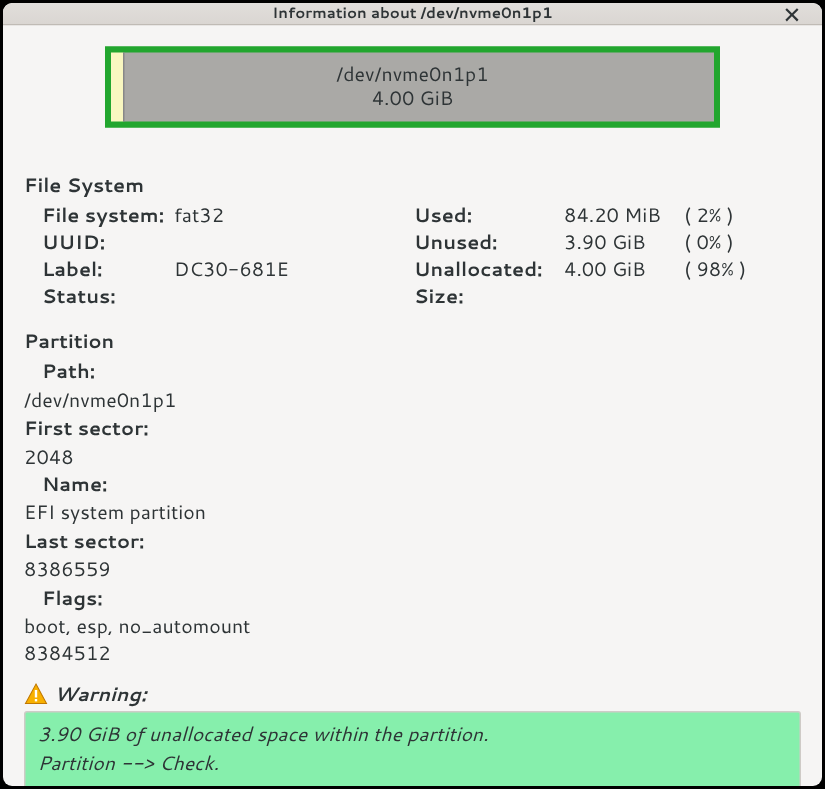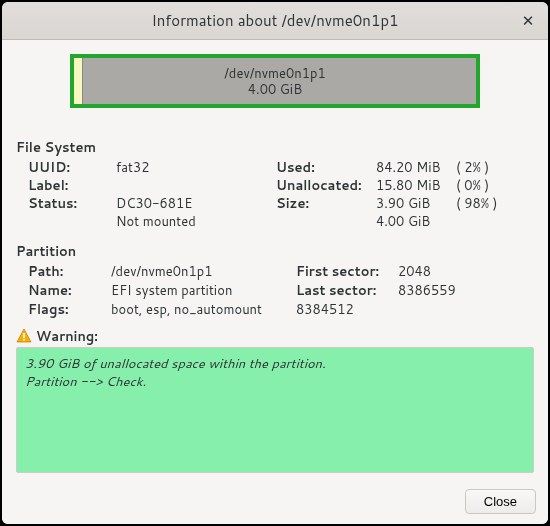--- a/index.html
+++ b/index.html
@@ -28,21 +28,21 @@
   .titlebar {
     height: 38px;
     background: linear-gradient(#e1dedb, #dad6d2);
     border-bottom: 1px solid #c0bbb5;
     border-radius: 6px 6px 0 0;
     display: flex;
     align-items: center;
     justify-content: center;
     position: relative;
   }
-  .titlebar-title { font-weight: normal; font-size: 15px; }
+  .titlebar-title { font-weight: bold; font-size: 10px; }
   .close-btn {
     position: absolute;
     right: 8px;
     top: 0;
     bottom: 0;
     display: flex;
     align-items: center;
     justify-content: center;
     width: 24px;
     font-size: 15px;
@@ -85,29 +85,29 @@
     display: flex;
     flex-direction: row;
     gap: 0;
   }
   .col { }
   .colL1 { width: 100px; padding-left: 12px;}
   .colL2 { width: 160px;}
   .colR1 { width: 100px;}
   .colR2 { width: 80px;}
   .colR3 { width: 60px; text-align: left;}
-  .row { display:flex; flex-direction:row; line-height: 1.45;}
+  .row { display:flex; flex-direction:column; line-height: 1.45;}
   .lbl { font-weight: bold; }
   .pA { width: 95px; padding-left: 12px;}
   .pB { width: 185px;}
   .pC { width: 102px;}
   .pD { flex:1;}
   .warn-row { display:flex; align-items:center; gap:4px; margin-top:8px; }
   .warn-icon { width:16px; height:16px; display:inline-block; }
-  .warn-text { font-weight: bold; }
+  .warn-text { font-weight: bold; font-style: italic; }
   .warn-box {
     border: 1px solid #cfcbc7;
     background: #86efac;
     border-radius: 2px;
     padding: 6px 8px;
     margin-top: 2px;
     font-style: italic;
     line-height: 1.45;
     flex: 1;
     overflow: auto;
@@ -144,38 +144,38 @@
       <div class="usage-free"></div>
       <div class="usage-label">
         <div>/dev/nvme0n1p1</div>
         <div>4.00 GiB</div>
       </div>
     </div>
 
     <div class="section-heading">File System</div>
     <div class="grid2">
       <div class="col colL1">
+        <div class="lbl">File system:</div>
         <div class="lbl">UUID:</div>
         <div class="lbl">Label:</div>
         <div class="lbl">Status:</div>
       </div>
       <div class="col colL2">
         <div>fat32</div>
         <div>&nbsp;</div>
         <div>DC30-681E</div>
-        <div>Not mounted</div>
       </div>
       <div class="col colR1">
         <div class="lbl">Used:</div>
+        <div class="lbl">Unused:</div>
         <div class="lbl">Unallocated:</div>
         <div class="lbl">Size:</div>
       </div>
       <div class="col colR2">
         <div>84.20 MiB</div>
-        <div>15.80 MiB</div>
         <div>3.90 GiB</div>
         <div>4.00 GiB</div>
       </div>
       <div class="col colR3">
         <div>( 2% )</div>
         <div>( 0% )</div>
         <div>( 98% )</div>
         <div>&nbsp;</div>
       </div>
     </div>

